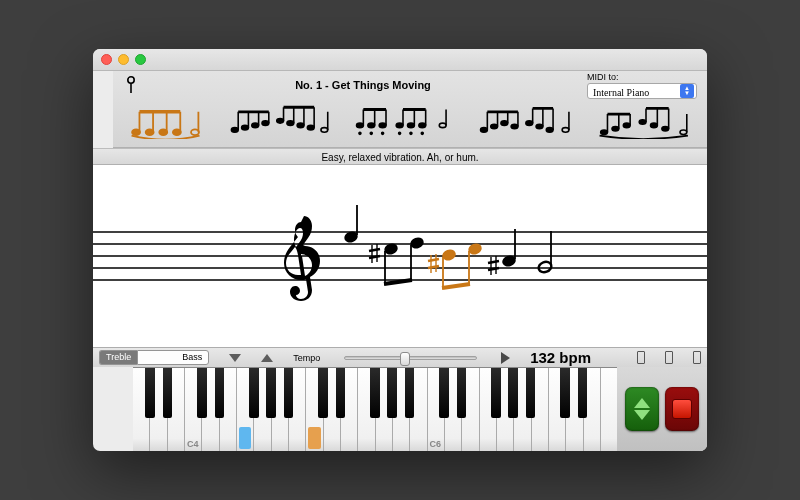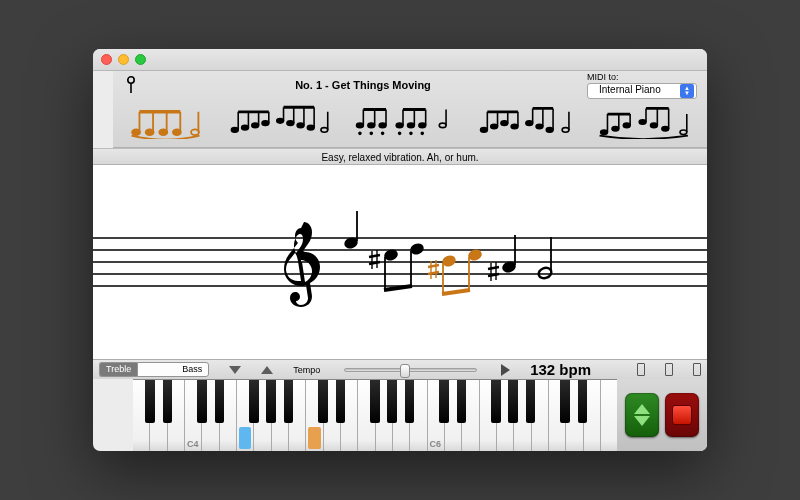--- a/index.html
+++ b/index.html
@@ -62,22 +62,23 @@
     font-size: 11px; font-weight:600;
   }
   .midi-box { width:110px; font-size:9px; color:#000; text-align:left;}
   .midi-label { font-size:9px; color:#000; margin-bottom:1px;}
   .midi-select {
     height:16px;
     background:#fff;
     border:1px solid #a7a7a7;
     border-radius:3px;
     font-size:10px;
-    display:flex; align-items:flex-start; justify-content:space-between;
-    padding:0 2px 0 11px;
+    display:flex; align-items:flex-end; justify-content:space-between;
+    padding:0 2px 0 5px;
+    font-family:Liberation Serif, serif;
   }
   .midi-caret {
     width:14px; height:14px;
     background:#3d77f0;
     border-radius:2px;
     display:flex; flex-direction:column; align-items:center; justify-content:center;
     color:#fff; font-size:6px; line-height:5px;
   }
   
   .patternrow {
@@ -178,21 +179,21 @@
     position:relative;
   }
   .tiny-icon::before {
     content:""; position:absolute; inset:0;
     border:1px solid #555;
     border-radius:1px;
   }
 
   
   .bottom {
-    height:72px;
+    height:84px;
     background: linear-gradient(#dcdcdc,#c4c4c4);
     display:flex;
     margin-left:40px;
   }
   .keys {
     flex:1;
     position:relative;
     background:#fff;
     border-top:1px solid #888;
   }

